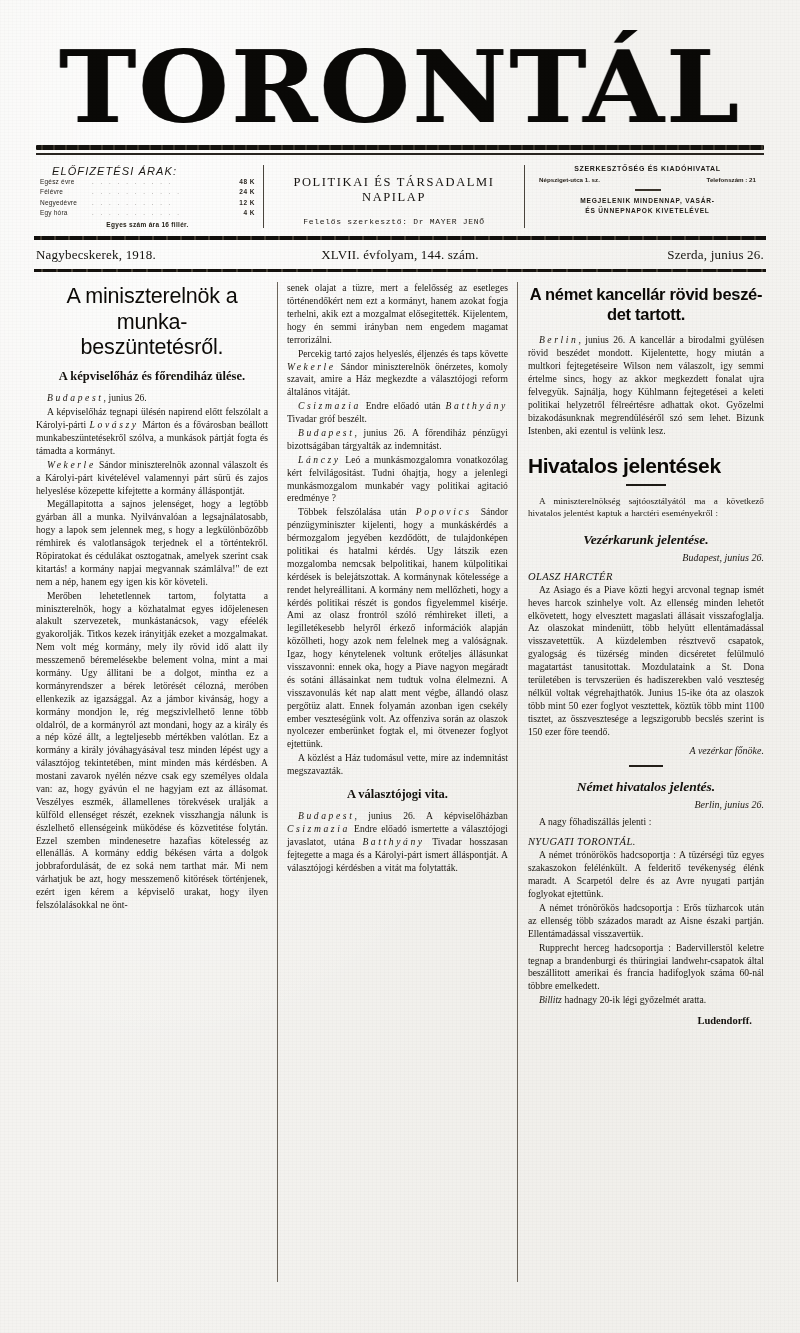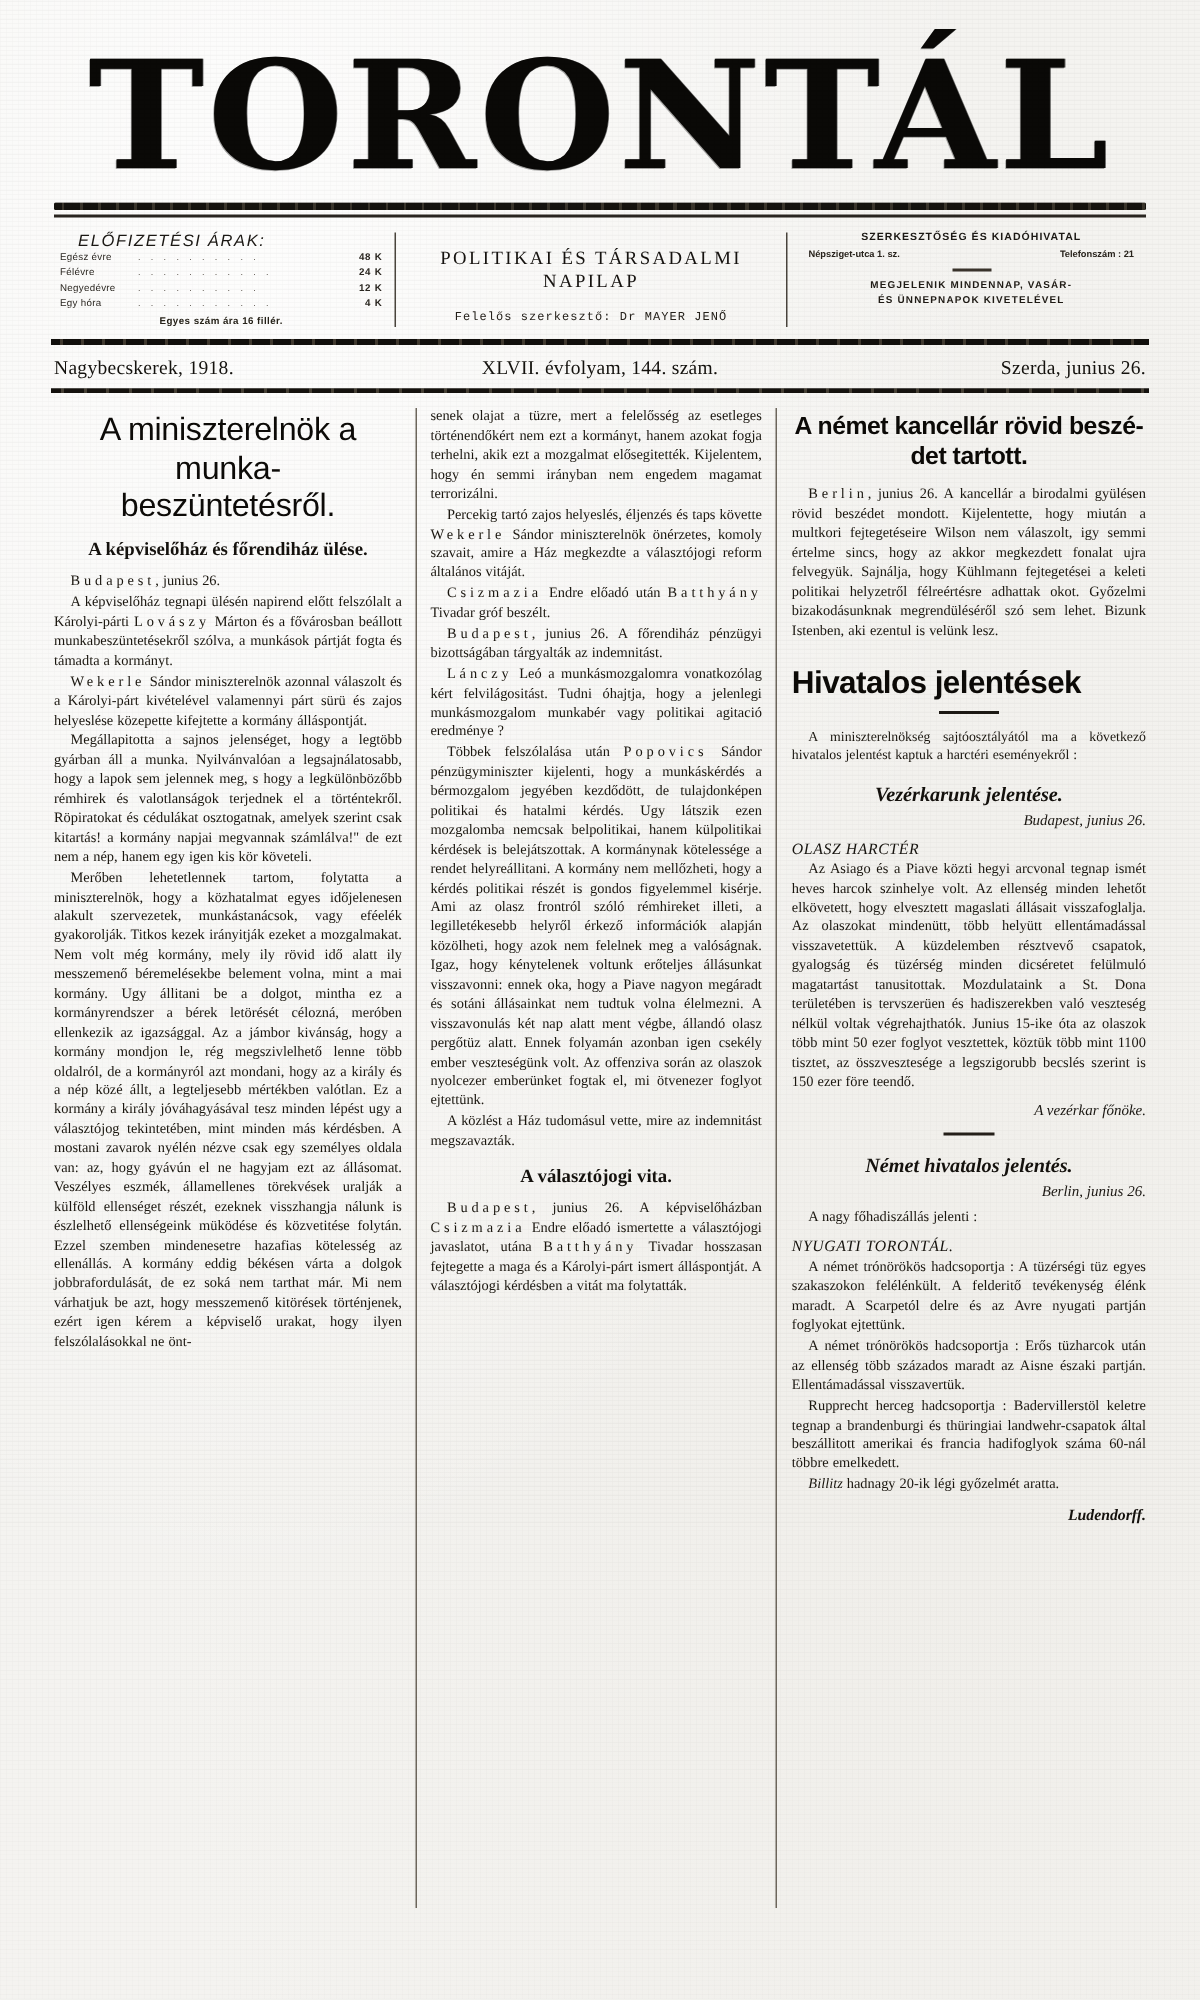--- a/index.html
+++ b/index.html
@@ -28,21 +28,21 @@
     opacity: 0.055;
     background-image:
       repeating-linear-gradient(0deg, rgba(0,0,0,0.5) 0px, rgba(0,0,0,0) 1px, rgba(0,0,0,0) 3px),
       repeating-linear-gradient(90deg, rgba(0,0,0,0.4) 0px, rgba(0,0,0,0) 1px, rgba(0,0,0,0) 4px);
     z-index: 50;
   }
 
   
   .masthead {
     text-align: center;
-    padding-top: 30px;
+    padding-top: 40px;
   }
   .masthead-title {
     font-family: "DejaVu Serif", serif;
     font-weight: bold;
     font-size: 100px;
     line-height: 0.95;
     letter-spacing: 2px;
     color: #0a0907;
     margin: 0;
     padding: 0 0 2px 0;
@@ -274,25 +274,24 @@
   .ital-sign {
     font-family: "Liberation Serif", serif;
     font-style: italic;
     font-size: 10px;
     text-align: right;
     margin: 6px 0 4px 0;
     color: #1a1712;
   }
   .ital-sign-b {
     font-family: "Liberation Serif", serif;
-    font-style: italic;
     font-weight: bold;
     font-size: 10.5px;
     text-align: right;
-    margin: 8px 0 4px 0;
+    margin: 8px 12px 4px 0;
     color: #15120e;
   }
   .mini-rule {
     width: 34px;
     height: 2px;
     background: #241f19;
     margin: 9px auto 8px auto;
   }
 
   p.body {
@@ -304,20 +303,21 @@
     margin: 0 0 1px 0;
     color: #1a160f;
     hyphens: auto;
     word-spacing: 0.3px;
   }
   p.body.noind { text-indent: 0; }
   p.body.small { font-size: 9.2px; }
   .spaced {
     letter-spacing: 2.6px;
     font-weight: normal;
+    font-style: italic;
   }
   .ital { font-style: italic; }
 </style>
 </head>
 <body>
 
 <div class="page">
 
   <div class="masthead">
     <div class="masthead-title">TORONTÁL</div>

